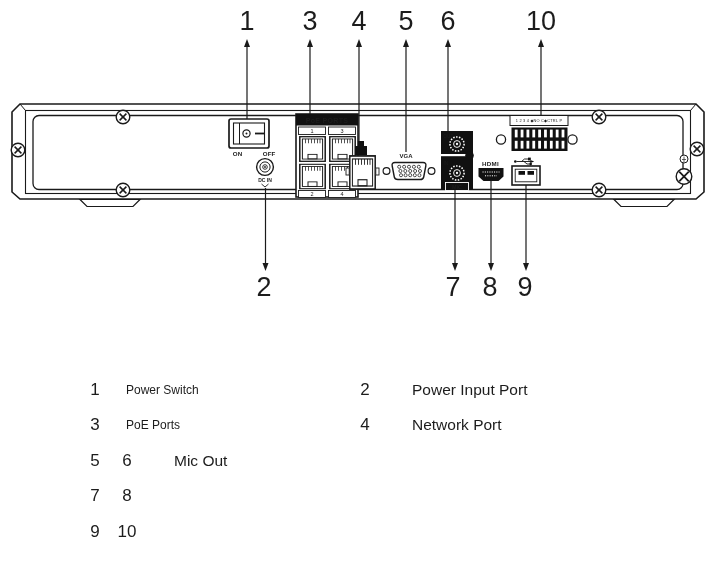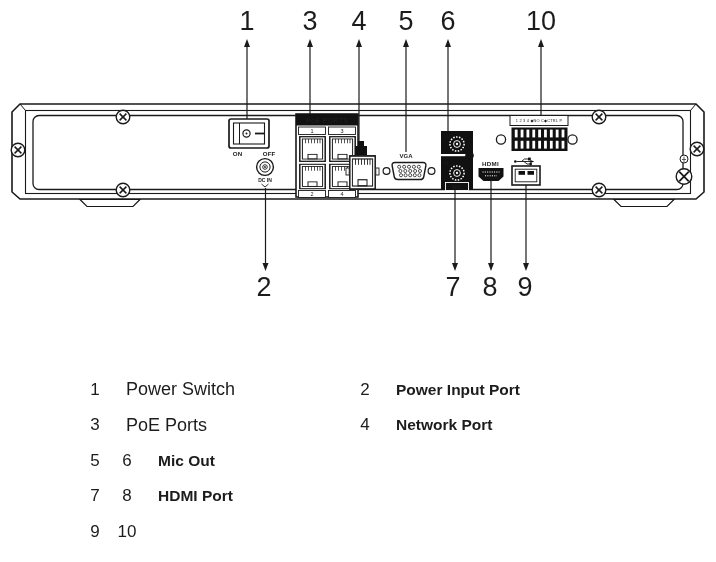--- a/index.html
+++ b/index.html
@@ -4,23 +4,23 @@
 <style>
   html,body{margin:0;padding:0;background:#fff;}
   .stage{position:relative;width:716px;height:562px;background:#fff;overflow:hidden;
          font-family:"Liberation Sans",sans-serif;color:#1c1c1c;}
   .stage svg{position:absolute;left:0;top:0;}
   svg text{font-family:"Liberation Sans",sans-serif;fill:#1c1c1c;}
   .callout-num{font-size:27px;}
   .legend{position:absolute;left:80px;top:372px;width:560px;}
   .legend-row{display:flex;align-items:center;height:35.5px;}
   .lg-num1{width:30px;text-align:center;font-size:17px;flex:0 0 auto;}
-  .lg-lab1{width:222px;margin-left:16px;font-size:18px;flex:0 0 auto;}
+  .lg-lab1{width:222px;margin-left:16px;font-size:12px;flex:0 0 auto;}
   .lg-num2{width:34px;text-align:center;font-size:17px;flex:0 0 auto;}
-  .lg-lab2{margin-left:14px;font-size:15.5px;flex:1 1 auto;font-weight:bold;}
+  .lg-lab2{margin-left:30px;font-size:15.5px;flex:1 1 auto;}
 </style>
 </head>
 <body>
 
 <div class="stage">
 
 <svg width="716" height="562" viewBox="0 0 716 562">
   <defs>
     <symbol id="rj45" viewBox="0 0 27 30" preserveAspectRatio="none">
       <rect x="0.8" y="0.8" width="25.4" height="28.4" fill="#fff" stroke="#1a1a1a" stroke-width="1.5"></rect>
@@ -244,21 +244,20 @@
     <span class="lg-lab2">Network Port</span>
   </div>
   <div class="legend-row">
     <span class="lg-num1">5</span>
     <span class="lg-num2">6</span>
     <span class="lg-lab2">Mic Out</span>
   </div>
   <div class="legend-row">
     <span class="lg-num1">7</span>
     <span class="lg-num2">8</span>
-    <span class="lg-lab2">HDMI Port</span>
   </div>
   <div class="legend-row">
     <span class="lg-num1">9</span>
     <span class="lg-num2">10</span>
   </div>
 </div>
 
 </div>
 
 </body></html>

